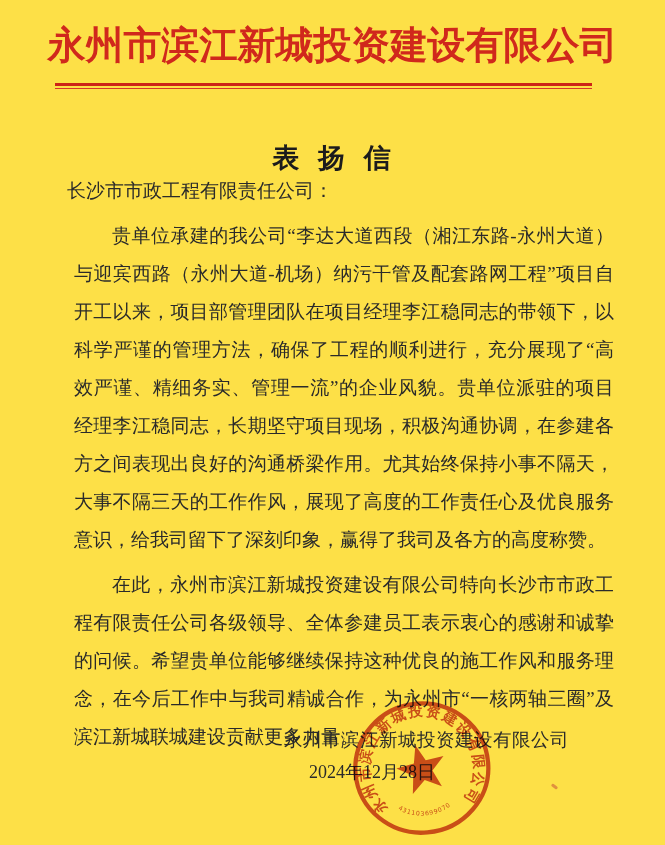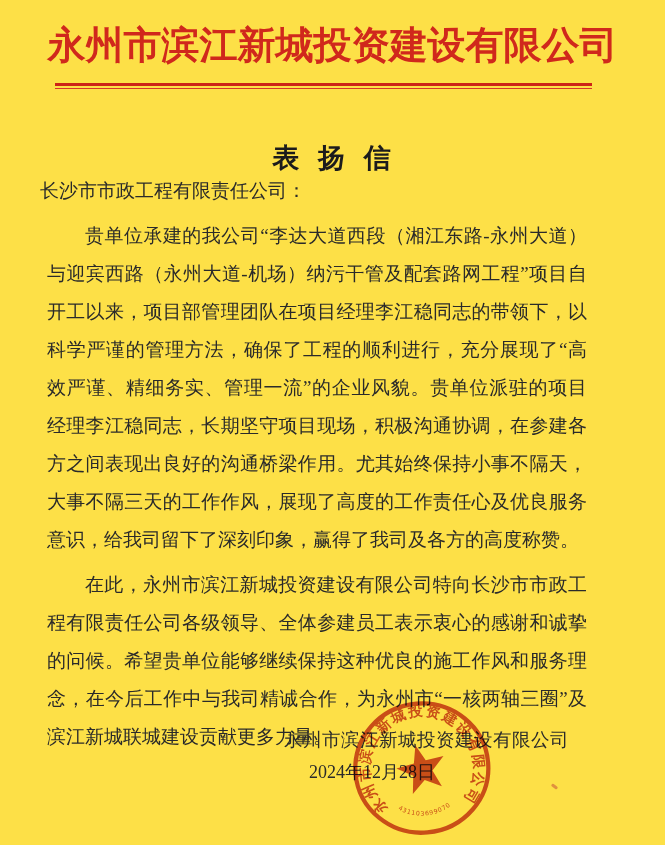--- a/index.html
+++ b/index.html
@@ -22,21 +22,21 @@
   .rule-wrap{position:absolute;top:83px;left:55px;width:537px;}
   .rule-thick{height:3px;background:#cd2417;}
   .rule-thin{height:1px;margin-top:2px;background:#d8372a;}
   .letter-title{
     position:absolute;top:106px;left:0;right:0;
     text-align:center;
     font-size:27px;font-weight:bold;color:#1c1c1c;
     word-spacing:8px;letter-spacing:2px;margin-top:34px;
   }
   .body-text{
-    position:absolute;top:172px;left:40px;width:554px;
+    position:absolute;top:172px;left:67px;width:554px;
     font-size:19px;line-height:38px;color:#2a2a2a;
     text-align:justify;
   }
   .salutation{margin:0;}
   .body-text p{margin:7px;text-indent:2em;}
   .signature-company{
     position:absolute;top:727px;left:284px;
     font-size:18.5px;color:#2a2a2a;letter-spacing:0.5px;white-space:nowrap;
   }
   .signature-date{

